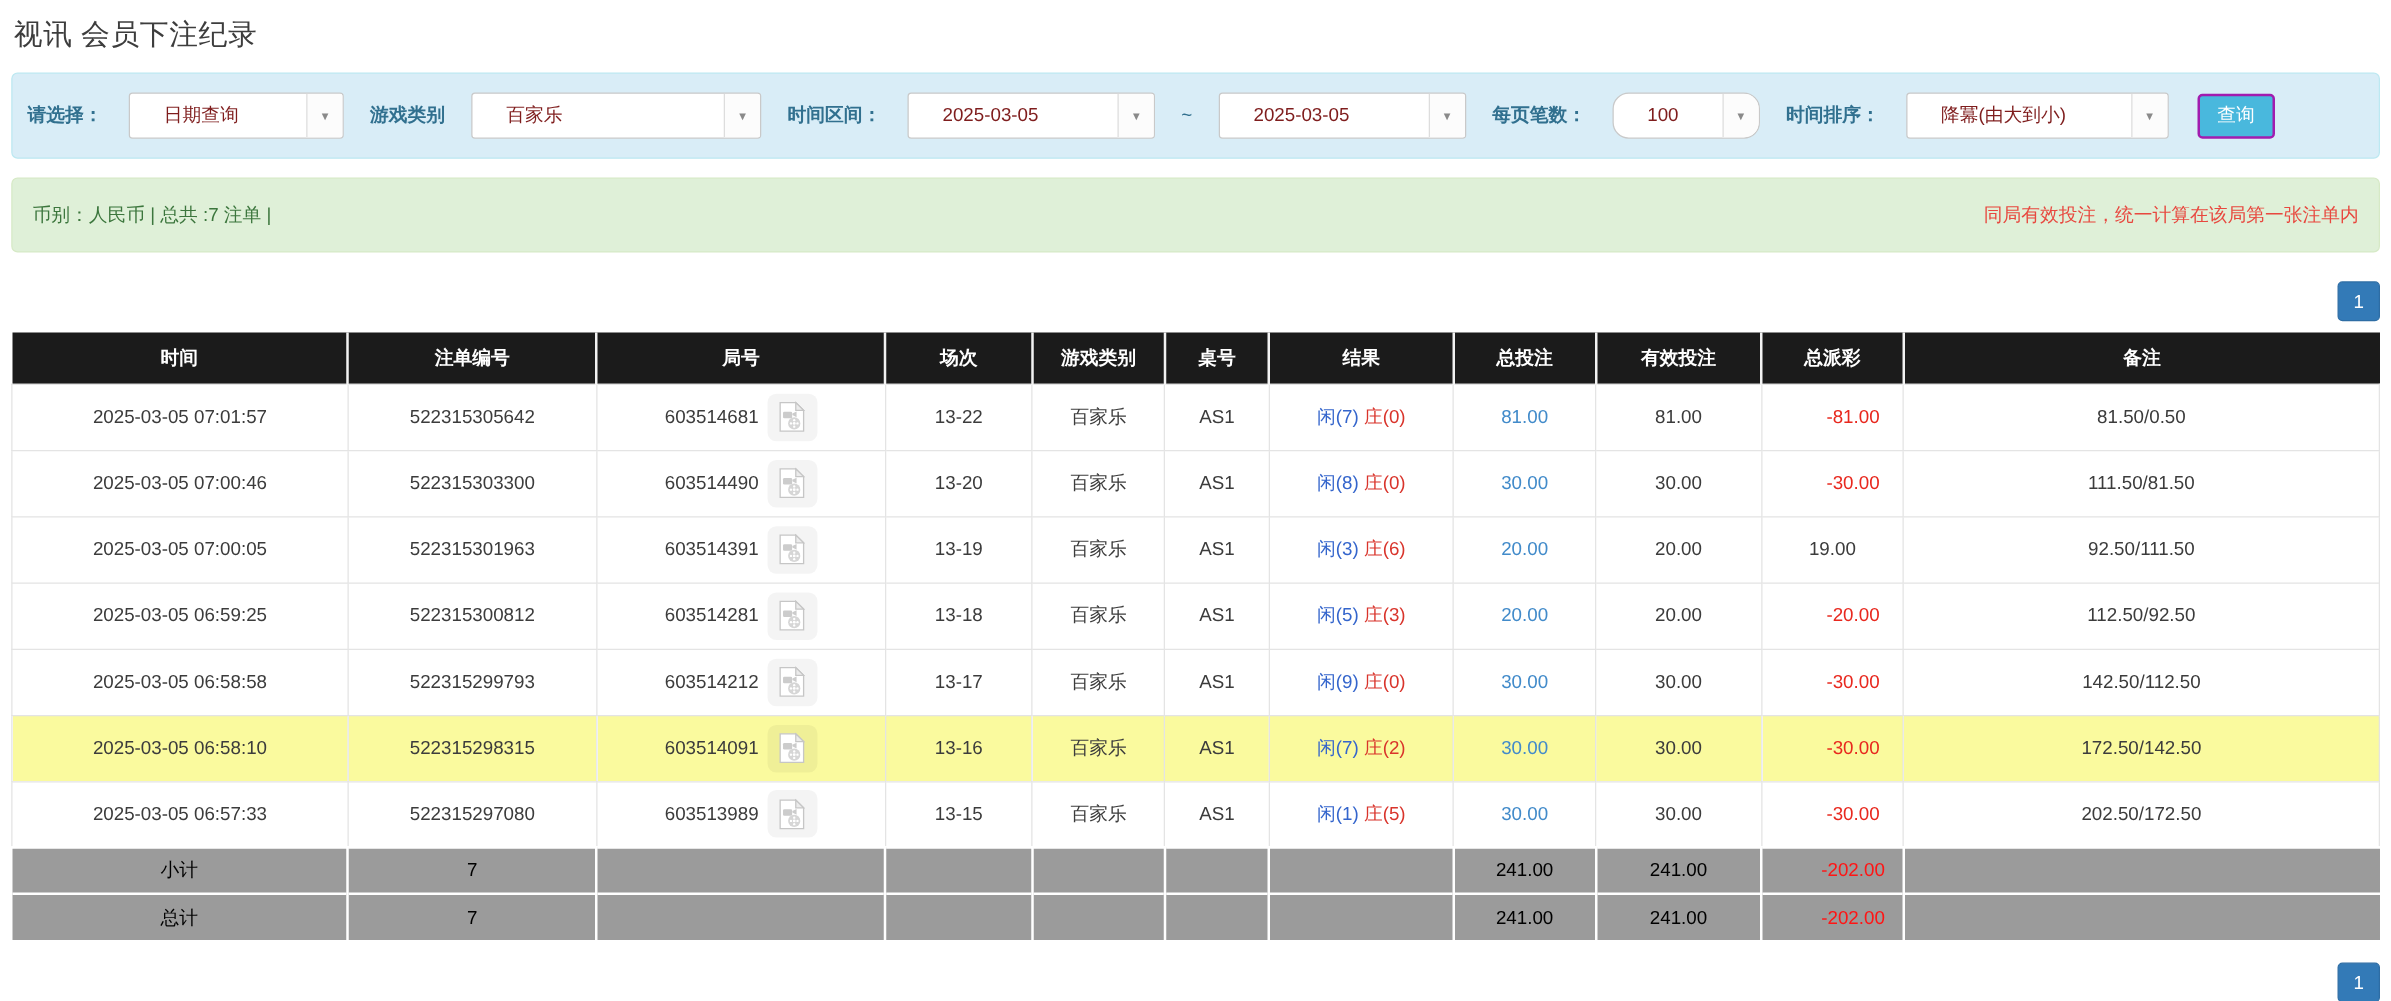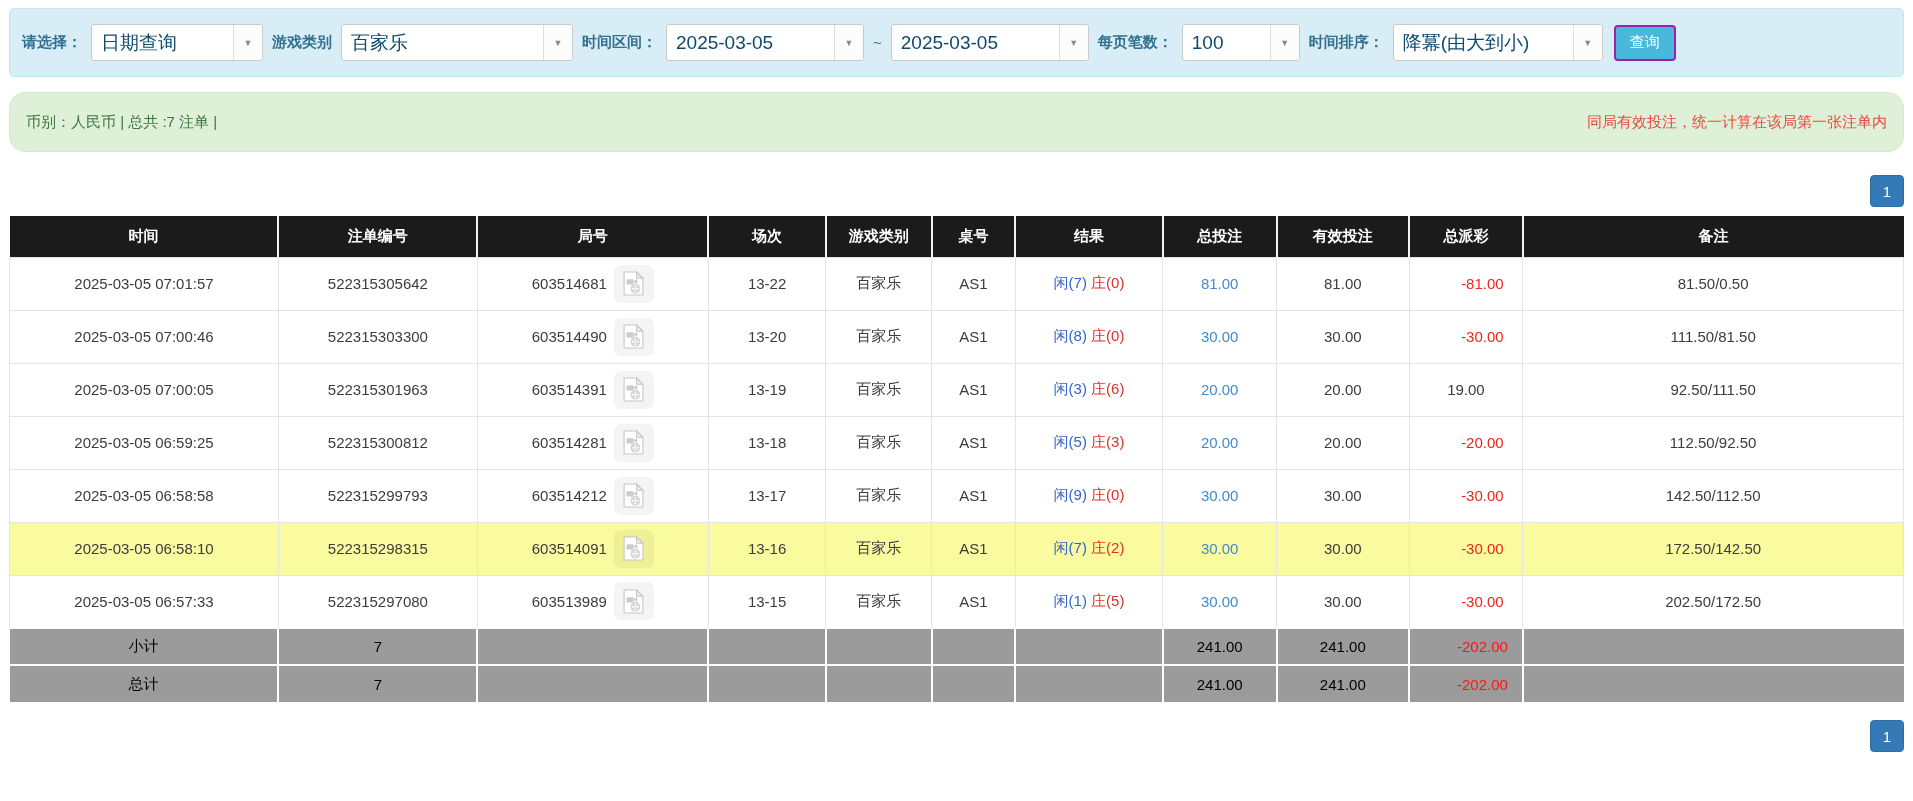--- a/index.html
+++ b/index.html
@@ -5,36 +5,36 @@
   * { box-sizing: border-box; margin: 0; padding: 0; }
   html,body { width: 1913px; height: 801px; background: #fff;
     font-family: "Liberation Sans", "DejaVu Sans", sans-serif; color: #3c3c3c; }
   .page { padding: 8px 9px 0 9px; }
 
   
   .page-title { font-size: 23px; font-weight: 400; color: #3d3d3d; margin: 4px 0 15px 2px; letter-spacing: 0.5px; }
 
   
   .filter-bar { background: #d9edf7; border: 1px solid #bce8f1; border-radius: 5px;
-    padding: 15px 12px; display: flex; align-items: center; gap: 9px; }
+    padding: 15px 12px; display: flex; align-items: center; gap: 21px; }
   .flabel { color: #31708f; font-weight: bold; font-size: 15px; white-space: nowrap; }
   .combo { display: inline-flex; align-items: stretch; background: #fff; border: 1px solid #c9c9c9;
     border-radius: 3px; height: 37px; overflow: hidden; cursor: pointer; }
-  .combo-value { padding: 0 9px; font-size: 19px; color: #0c4a6e; display: flex; align-items: center; flex: 1; white-space: nowrap; }
+  .combo-value { padding: 0 27px; font-size: 15px; color: #7f1d1d; display: flex; align-items: center; flex: 1; white-space: nowrap; }
   .combo-arrow { width: 29px; border-left: 1px solid #ddd; display: flex; align-items: center;
     justify-content: center; color: #8a8a8a; font-size: 9px; background: #fcfcfc; }
   .w-qtype { width: 172px; } .w-game { width: 232px; } .w-date { width: 198px; }
-  .w-pp { width: 118px; } .w-sort { width: 210px; }
+  .w-pp { width: 118px; border-radius: 13px; } .w-sort { width: 210px; }
   .tilde { color: #31708f; font-size: 15px; }
   .btn-search { background: #49b8dd; border: 2px solid #a21caf; color: #fff; font-size: 15px;
     height: 36px; padding: 0 14px; border-radius: 4px; cursor: pointer; margin-left: 2px;
     font-family: inherit; }
 
   
-  .summary-bar { margin-top: 15px; background: #dff0d8; border: 1px solid #d6e9c6; border-radius: 16px;
+  .summary-bar { margin-top: 15px; background: #dff0d8; border: 1px solid #d6e9c6; border-radius: 5px;
     padding: 0 16px; height: 60px; display: flex; align-items: center; justify-content: space-between; }
   .summary-left { color: #3c763d; font-size: 15px; }
   .summary-right { color: #e8483f; font-size: 15px; }
 
   
   .pagination { display: flex; justify-content: flex-end; }
   .pagination.top { margin: 23px 0 9px 0; }
   .pagination.bottom { margin: 18px 0 10px 0; }
   .page-btn { min-width: 34px; height: 32px; background: #337ab7; border: 1px solid #2e6da4;
     color: #fff; font-size: 15px; border-radius: 4px; cursor: pointer; font-family: inherit; }
@@ -58,20 +58,21 @@
   .banker { color: #d9342b; }
   .bet-link { color: #428bca; text-decoration: none; cursor: pointer; }
   .payout.neg { color: #e8281e; padding-left: 33px; }
   tbody.summary .payout { color: #ff1515; }
 </style>
 </head>
 <body>
 
 <div class="page">
 
+  <h1 class="page-title">视讯 会员下注纪录</h1>
 
   <div class="filter-bar">
     <span class="flabel">请选择：</span>
     <div class="combo w-qtype">
       <span class="combo-value">日期查询</span>
       <span class="combo-arrow">▼</span>
     </div>
 
     <span class="flabel">游戏类别</span>
     <div class="combo w-game">

